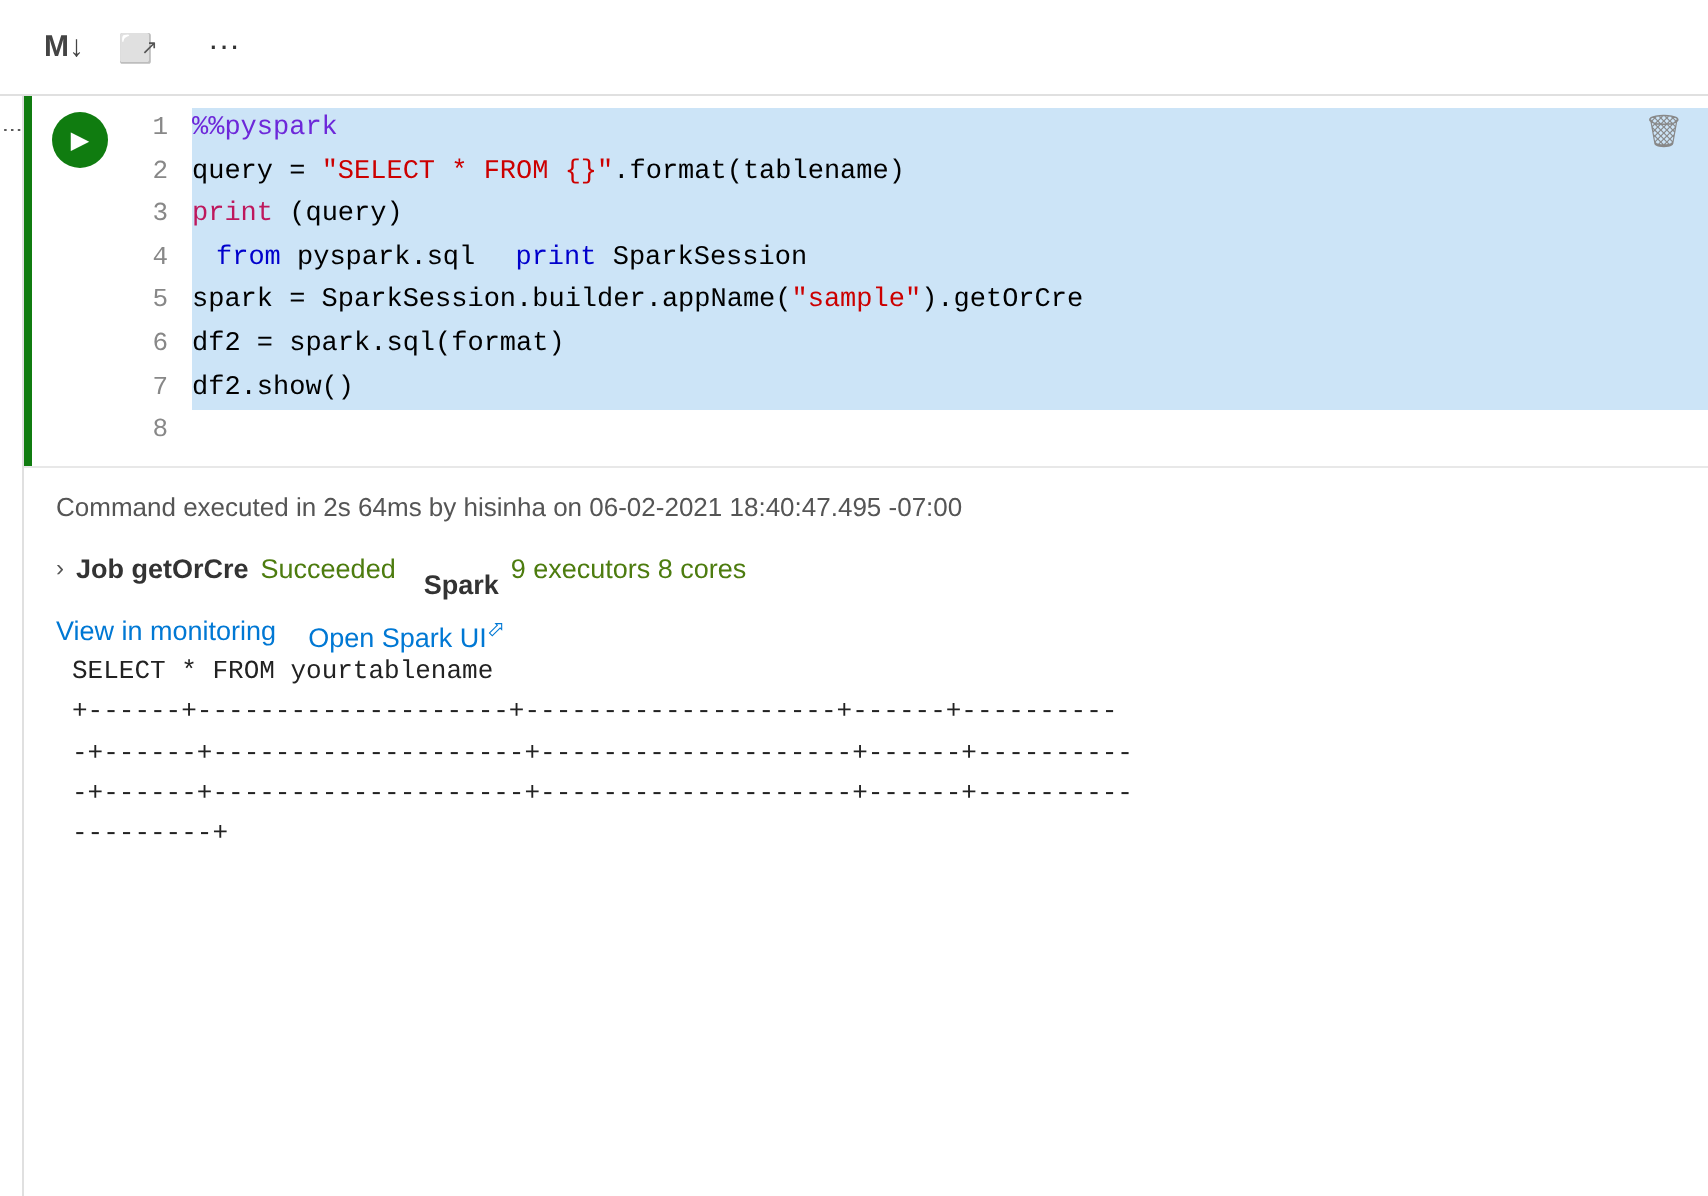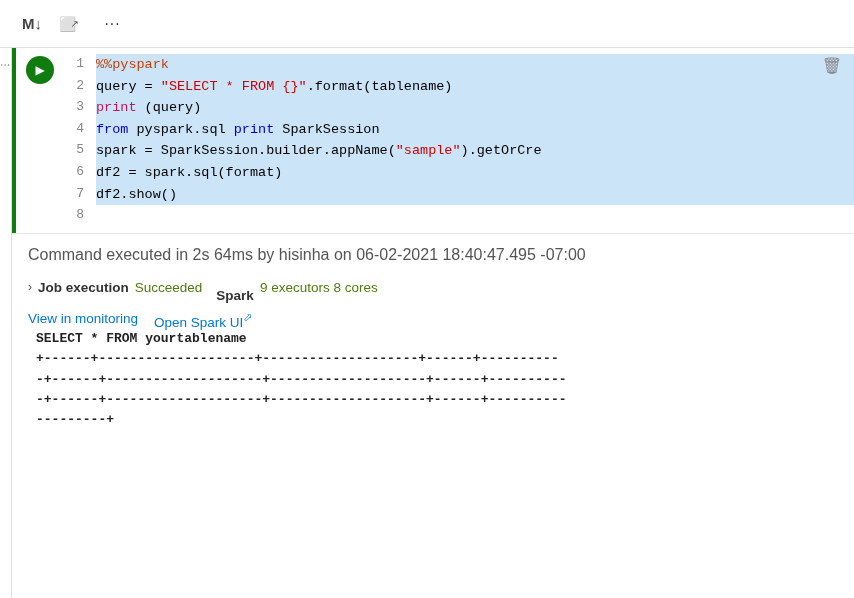--- a/index.html
+++ b/index.html
@@ -139,24 +139,24 @@
       flex: 1;
     }
 
     
     .line-selected .line-content {
       background: #cce4f7;
       display: inline-block;
       width: 100%;
     }
 
-    .kw-magic { color: #c2410c; font-weight: normal; }
+    .kw-magic { color: #6d28d9; font-weight: normal; }
     .kw-str { color: #cc0000; }
     .kw-fn { color: #be185d; }
-    .kw-kw { color: #0000cc; }
+    .kw-kw { color: #0000cc; padding-left: 12px; }
 
     
     .delete-icon {
       position: absolute;
       top: 8px;
       right: 12px;
       color: #888;
       cursor: pointer;
       font-size: 16px;
     }
@@ -165,21 +165,21 @@
     .output-area {
       padding: 12px 16px 0 16px;
       font-size: 13px;
       color: #333;
       flex: 1;
       overflow-y: auto;
     }
 
     .command-info {
       color: #555;
-      font-size: 16px;
+      font-size: 13px;
       margin-bottom: 8px;
     }
 
     .job-execution-row {
       display: flex;
       align-items: center;
       gap: 6px;
       margin-bottom: 8px;
       font-size: 13.5px;
     }
@@ -224,21 +224,20 @@
     .sql-output {
       font-family: 'Consolas', 'Courier New', monospace;
       font-size: 13px;
       color: #222;
       padding-left: 8px;
     }
 
     .sql-output div {
       line-height: 1.55;
       white-space: pre;
-      font-weight: bold;
     }
 
     
     .cell-left-border {
       width: 4px;
       background: #107c10;
       min-height: 100%;
     }
 
   </style>
@@ -320,21 +319,21 @@
         <div class="delete-icon" title="Delete">🗑</div>
       </div>
     </div>
 
     <div class="output-area">
 
       <div class="command-info">Command executed in 2s 64ms by hisinha on 06-02-2021 18:40:47.495 -07:00</div>
 
       <div class="job-execution-row">
         <span class="chevron-icon">›</span>
-        <span class="job-label">Job execution</span>
+        <span class="job-label">Job getOrCre</span>
         <span class="job-status">Succeeded</span>
         <span class="spark-label">Spark</span>
         <span class="job-status">9 executors 8 cores</span>
       </div>
 
       <div class="monitoring-links">
         <a class="monitoring-link" href="#">View in monitoring</a>
         <a class="monitoring-link" href="#">
           <span>Open Spark UI</span><span class="external-icon">⬀</span>
         </a>

